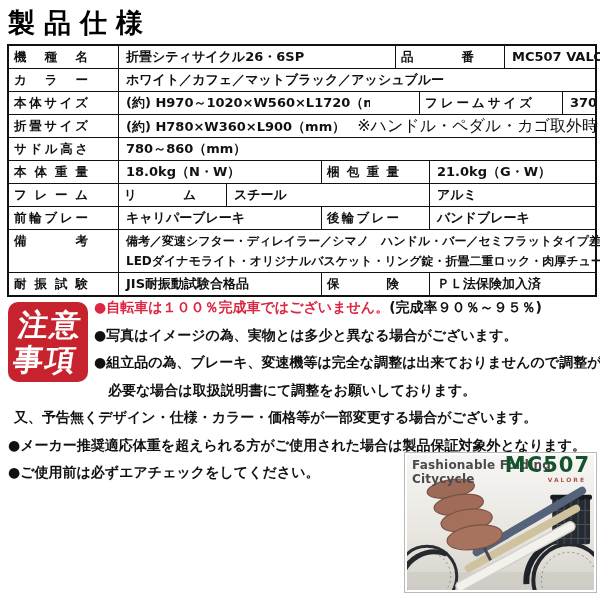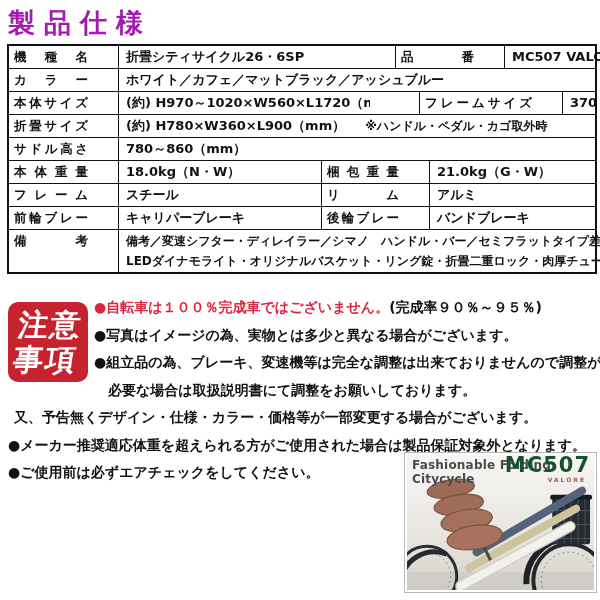--- a/index.html
+++ b/index.html
@@ -1,42 +1,42 @@
 <!DOCTYPE html>
 <html><head>
 <meta charset="utf-8">
 <style>
   html,body{margin:0;padding:0;width:600px;height:600px;background:#fff;overflow:hidden;}
   body{font-family:"DejaVu Sans","Liberation Sans",sans-serif;color:#111;}
   #canvas{position:relative;width:600px;height:600px;background:#fff;}
 
   
   .page-title{position:absolute;left:8px;top:5px;font-size:27px;font-weight:700;
-    color:#a21caf;letter-spacing:9px;white-space:nowrap;}
+    color:#000000;letter-spacing:9px;white-space:nowrap;}
 
   
   .spec{position:absolute;left:7px;top:44px;width:590px;border:2px solid #111;box-sizing:border-box;}
   .srow{display:flex;height:22px;gap:25px;}
   .srow.tall{height:42px;}
   .srow + .srow{border-top:1.5px solid #111;}
   .cell{box-sizing:border-box;overflow:hidden;font-size:13px;font-weight:600;line-height:21px;}
   .cell + .cell{border-left:1.5px solid #111;}
   .lab{padding:0 5px;text-align:justify;text-align-last:justify;font-size:12.5px;}
   .val{padding:0 7px;text-align:left;white-space:nowrap;}
   .w-lab{flex:0 0 84px;}
   .w-v252{flex:0 0 252px;}
   .w-l84{flex:0 0 84px;}
   .w-v166{flex:0 0 166px;}
   .w-l118{flex:0 0 118px;margin-left:24px;}
   .w-v132{flex:0 0 132px;}
   .w-v178{flex:0 0 178px;}
   .w-l83{flex:0 0 83px;}
   .w-v241{flex:0 0 241px;}
   .w-full{flex:0 0 502px;}
-  .note{font-size:12px;font-weight:700;margin-left:20px;}
+  .note{font-size:16px;font-weight:400;margin-left:12px;}
   .rline{display:block;line-height:20px;font-size:12px;white-space:nowrap;}
   .remarks-cell{padding:1px 7px;}
 
   
   .stamp{position:absolute;left:8px;top:302px;width:80px;height:80px;background:#c7232e;
     border-radius:10px;display:flex;align-items:center;justify-content:center;}
   .stamp-text{transform:skewX(-8deg);color:#fff;font-size:30px;font-weight:800;
     text-align:center;line-height:35px;letter-spacing:2px;}
   .caution-a{position:absolute;left:94px;top:294px;width:506px;font-size:14px;font-weight:600;line-height:27.5px;}
   .caution-b{position:absolute;left:8px;top:404px;width:590px;font-size:14px;font-weight:600;line-height:27.5px;}
@@ -89,36 +89,42 @@
       <div class="cell val w-full">780～860（mm）</div>
     </div>
     <div class="srow">
       <div class="cell lab w-lab">本体重量</div>
       <div class="cell val w-v178">18.0kg（N・W）</div>
       <div class="cell lab w-l83">梱包重量</div>
       <div class="cell val w-v241">21.0kg（G・W）</div>
     </div>
     <div class="srow">
       <div class="cell lab w-lab">フレーム</div>
+      <div class="cell lab w-l83">リム</div>
       <div class="cell val w-v178">スチール</div>
-      <div class="cell lab w-l83">リム</div>
       <div class="cell val w-v241">アルミ</div>
     </div>
     <div class="srow">
       <div class="cell lab w-lab">前輪ブレーキ</div>
       <div class="cell val w-v178">キャリパーブレーキ</div>
       <div class="cell lab w-l83">後輪ブレーキ</div>
       <div class="cell val w-v241">バンドブレーキ</div>
     </div>
     <div class="srow tall">
       <div class="cell lab w-lab">備考</div>
       <div class="cell val w-full remarks-cell">
         <span class="rline">備考／変速シフター・ディレイラー／シマノ　ハンドル・バー／セミフラットタイプ差込式・</span>
         <span class="rline">LEDダイナモライト・オリジナルバスケット・リング錠・折畳二重ロック・肉厚チューブ　他</span>
       </div>
+    </div>
+    <div class="srow">
+      <div class="cell lab w-lab">耐振試験</div>
+      <div class="cell val w-v178">JIS耐振動試験合格品</div>
+      <div class="cell lab w-l83">保険</div>
+      <div class="cell val w-v241">ＰＬ法保険加入済</div>
     </div>
   </div>
 
   <div class="stamp">
     <div class="stamp-text">
       <span>注意</span><br>
       <span>事項</span>
     </div>
   </div>
 

